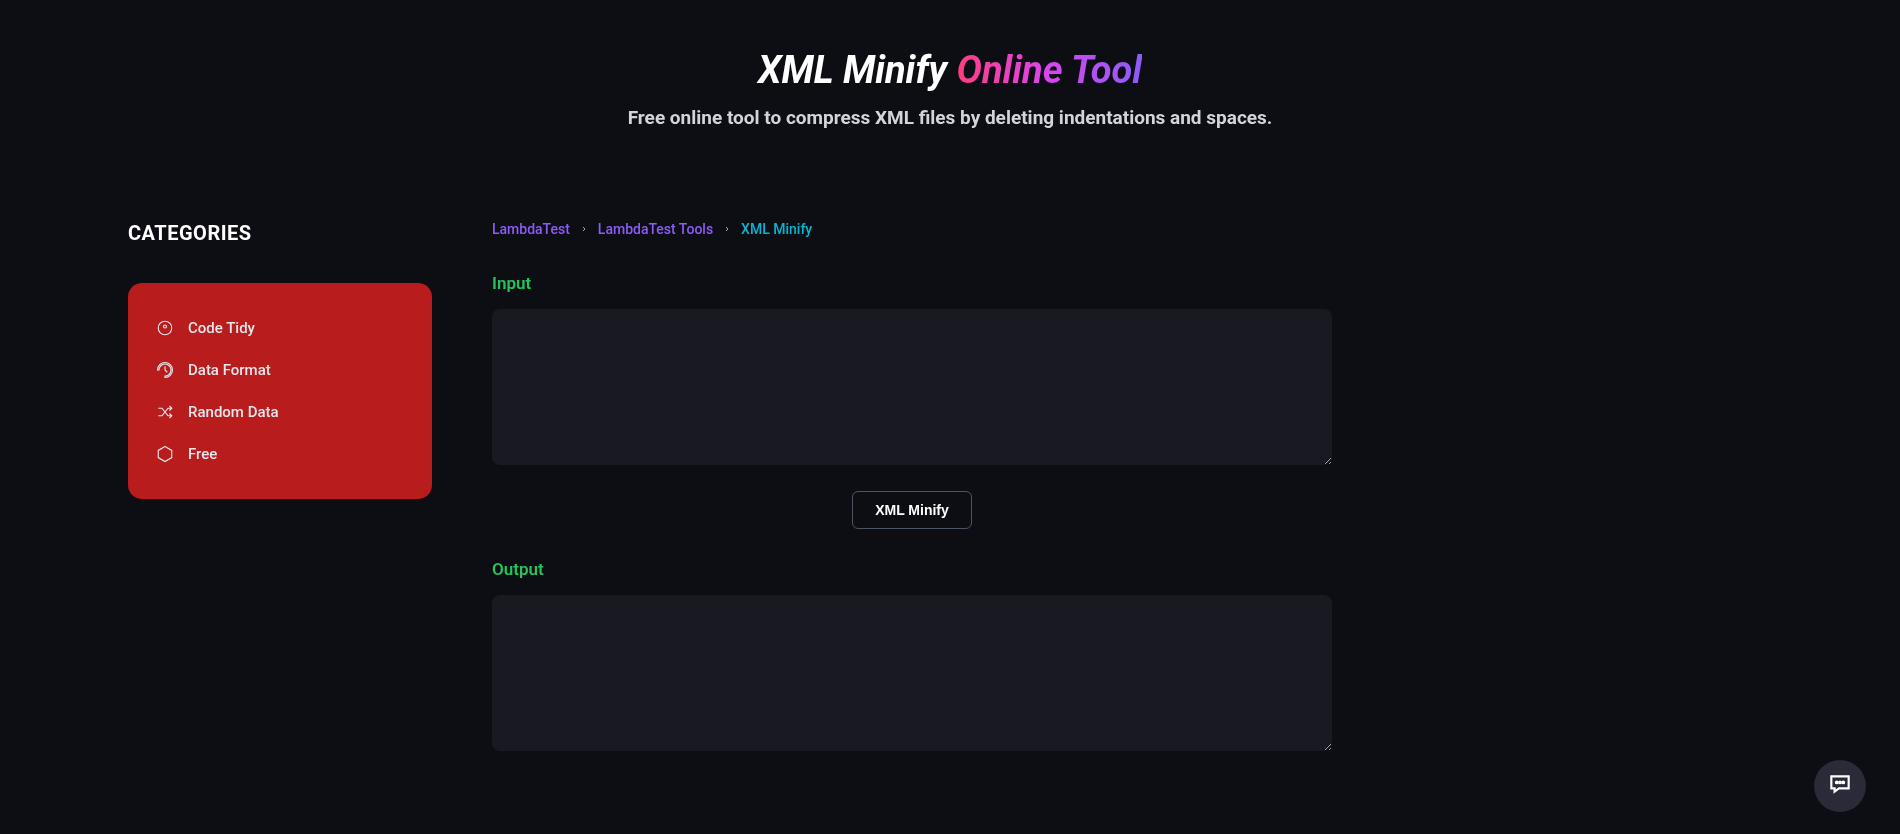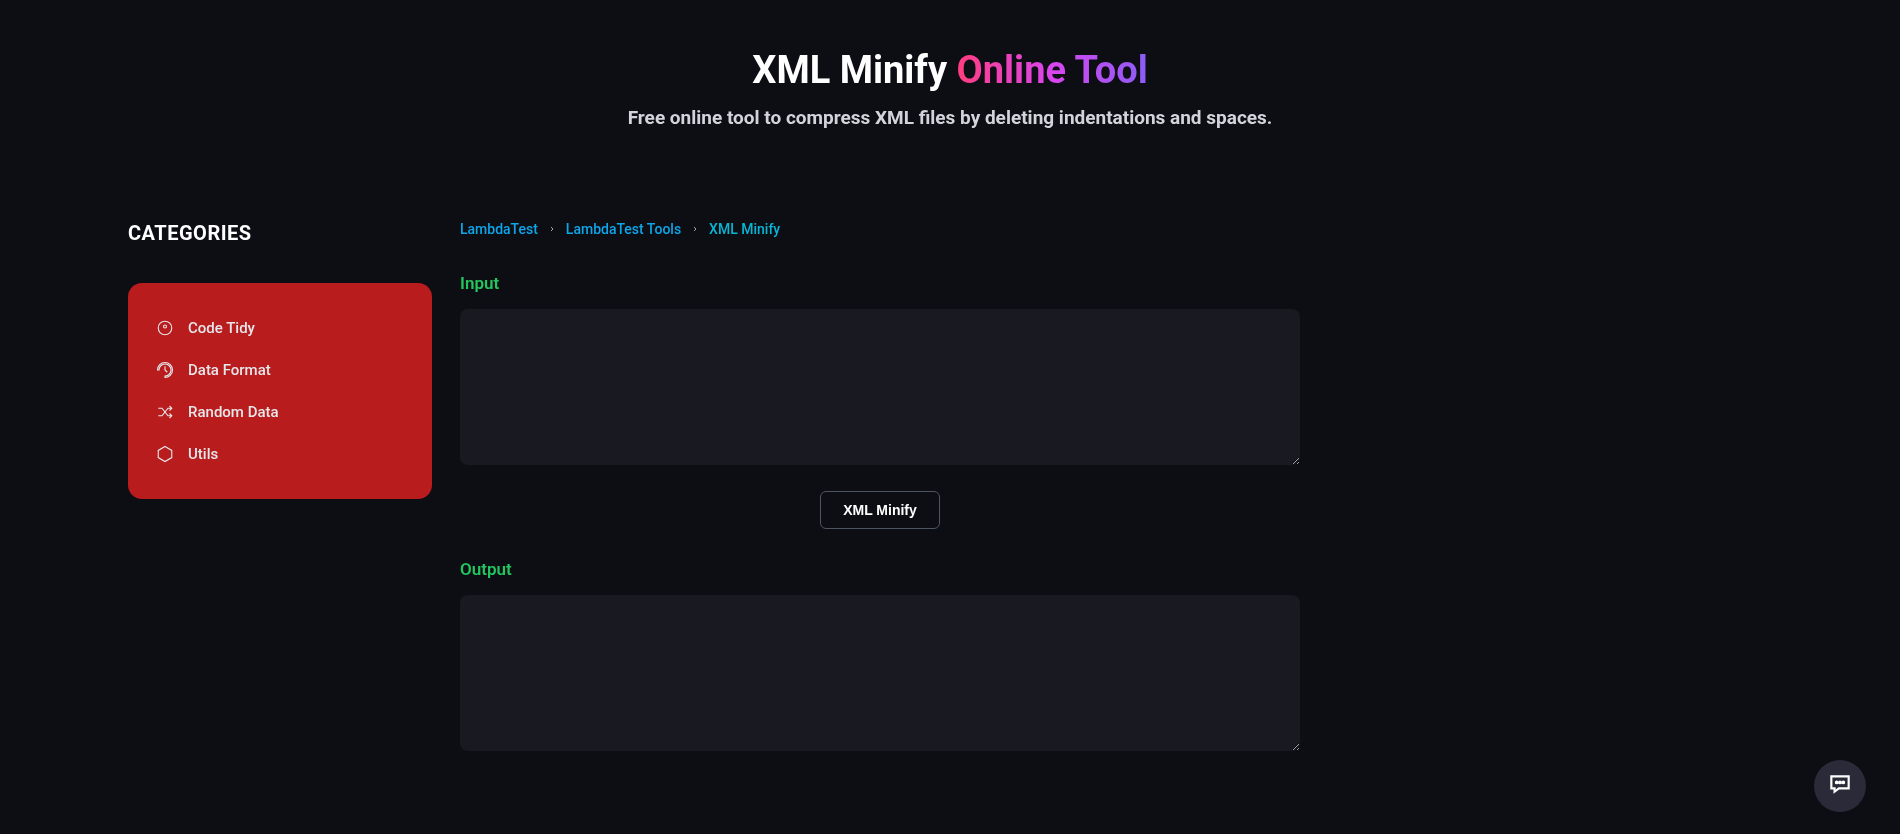--- a/index.html
+++ b/index.html
@@ -20,20 +20,21 @@
     .hero {
       text-align: center;
       padding-top: 48px;
       padding-bottom: 32px;
     }
 
     .hero-title {
       font-size: 38px;
       font-weight: 700;
       margin-bottom: 14px;
+      font-style: italic;
     }
 
     .hero-title-main {
       color: #ffffff;
     }
 
     .hero-title-accent {
       background: linear-gradient(90deg, #ff3d7f 0%, #d946ef 50%, #8b5cf6 100%);
       -webkit-background-clip: text;
       -webkit-text-fill-color: transparent;
@@ -42,21 +43,21 @@
 
     .hero-subtitle {
       color: #d1d5db;
       font-size: 19px;
       font-weight: 700;
     }
 
     .content-wrapper {
       display: flex;
       padding: 60px 128px 0;
-      gap: 28px;
+      gap: 60px;
     }
 
     .sidebar {
       width: 304px;
       flex-shrink: 0;
     }
 
     .sidebar-heading {
       font-size: 20px;
       font-weight: 700;
@@ -106,21 +107,21 @@
     .breadcrumb {
       display: flex;
       align-items: center;
       gap: 10px;
       margin-bottom: 36px;
       font-size: 14px;
       font-weight: 500;
     }
 
     .breadcrumb-link {
-      color: #0ea5e9;
+      color: #8b5cf6;
       cursor: pointer;
     }
 
     .breadcrumb-current {
       color: #06b6d4;
     }
 
     .breadcrumb-sep {
       color: #9ca3af;
       display: flex;
@@ -242,21 +243,21 @@
         <span>Random Data</span>
       </div>
 
 
       <div class="sidebar-item">
         <span class="sidebar-icon">
           <svg viewBox="0 0 24 24">
               <path d="M12 2l9 5.2v9.6L12 22l-9-5.2V7.2L12 2z"></path>
             </svg>
         </span>
-        <span>Utils</span>
+        <span>Free</span>
       </div>
 
     </div>
   </aside>
 
   <main class="main">
     <nav class="breadcrumb">
       <span class="breadcrumb-link">LambdaTest</span>
       <span class="breadcrumb-sep">
         <svg viewBox="0 0 24 24" fill="none" stroke="currentColor" stroke-width="3">

